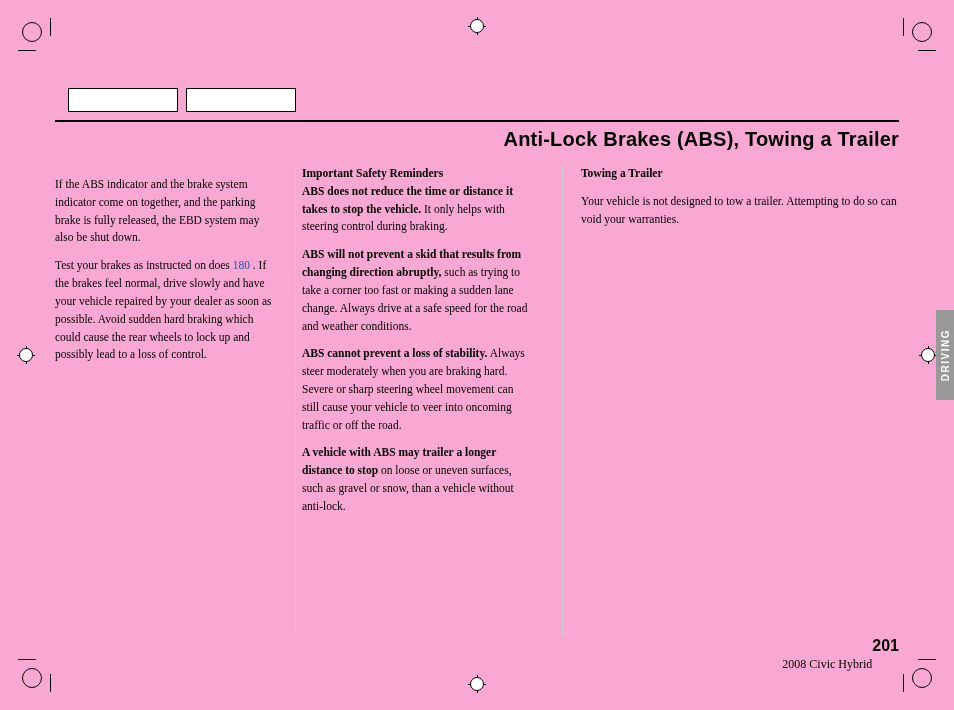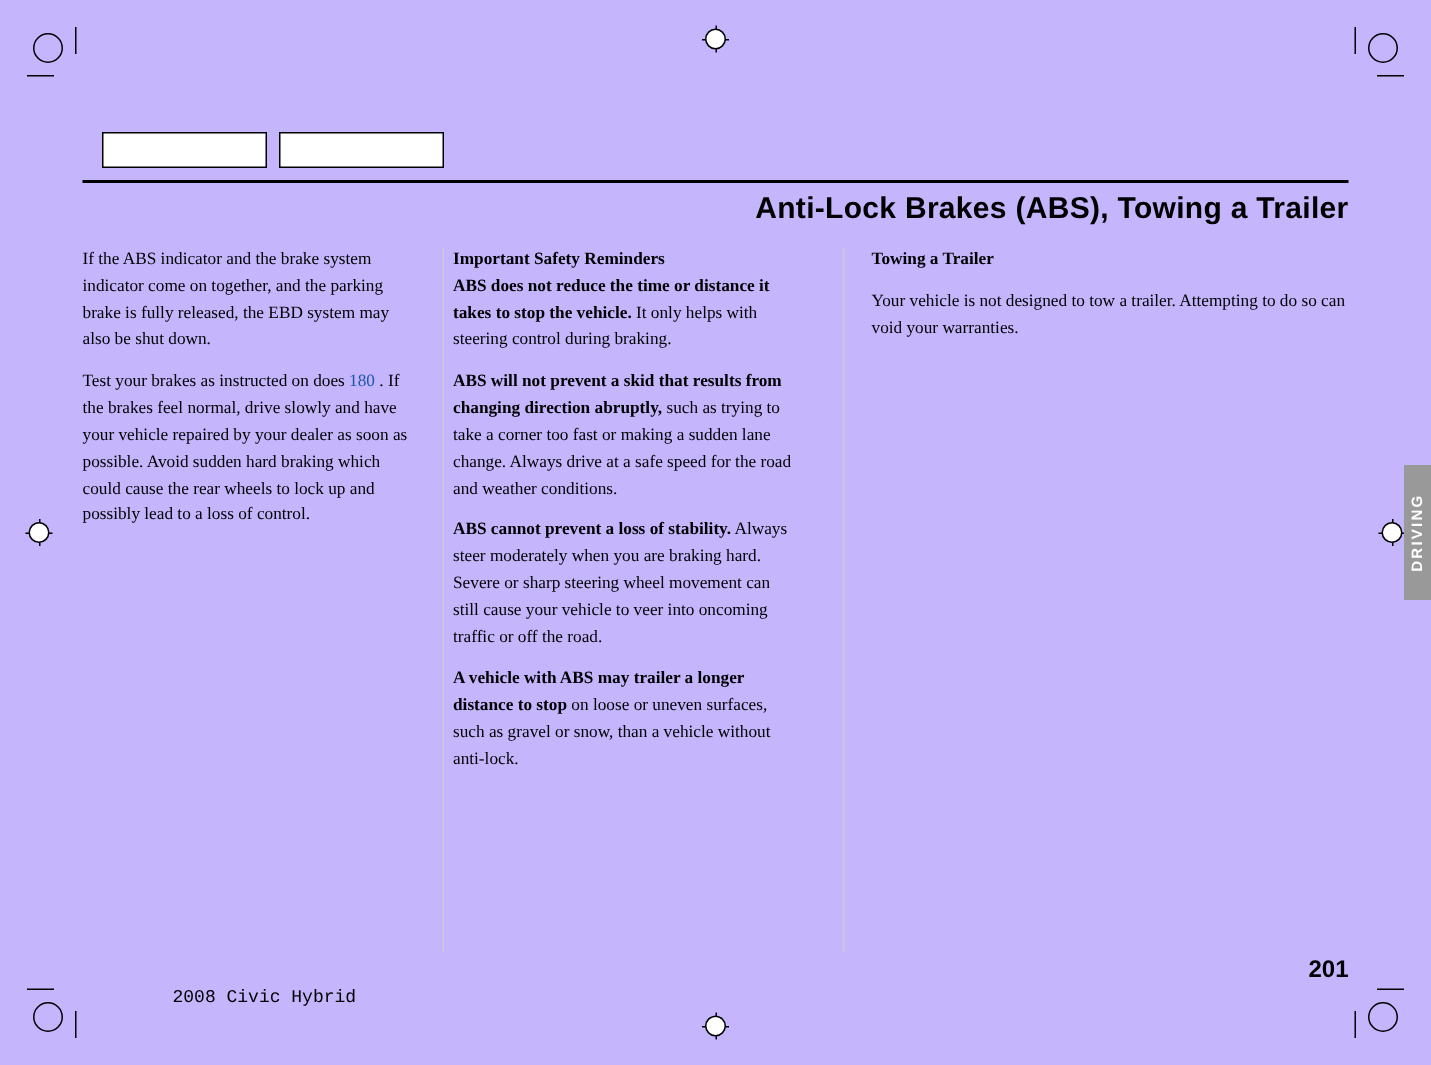--- a/index.html
+++ b/index.html
@@ -12,21 +12,21 @@
       font-size: 12px;
       color: #000;
       overflow: hidden;
       position: relative;
     }
 
     .page {
       width: 954px;
       height: 710px;
       position: relative;
-      background: #c4b5fd;
+      background: #f9a8d4;
     }
 
     
     .corner-mark {
       position: absolute;
       width: 28px;
       height: 28px;
     }
     .corner-mark.tl { top: 22px; left: 22px; }
     .corner-mark.tr { top: 22px; right: 22px; }
@@ -139,20 +139,21 @@
       gap: 0;
     }
 
     
     .col-left {
       width: 240px;
       flex-shrink: 0;
       padding-right: 20px;
       font-size: 11.5px;
       line-height: 1.55;
+      margin-top: 11px;
     }
 
     
     .col-mid {
       width: 255px;
       flex-shrink: 0;
       padding-right: 18px;
       font-size: 11.5px;
       line-height: 1.55;
       border-left: 1px solid #ccc;
@@ -213,23 +214,23 @@
       position: absolute;
       bottom: 38px;
       left: 55px;
       right: 55px;
       display: flex;
       align-items: center;
       justify-content: space-between;
     }
     .footer-center {
       flex: 1;
-      text-align: left;
+      text-align: right;
       font-size: 12px;
-      font-family: Liberation Mono, monospace;
+      font-family: Liberation Serif, serif;
       margin-top: 37px;
     }
     .footer-page {
       font-size: 16px;
       font-weight: bold;
       font-family: Arial, sans-serif;
       text-align: center;
     }
 
     

